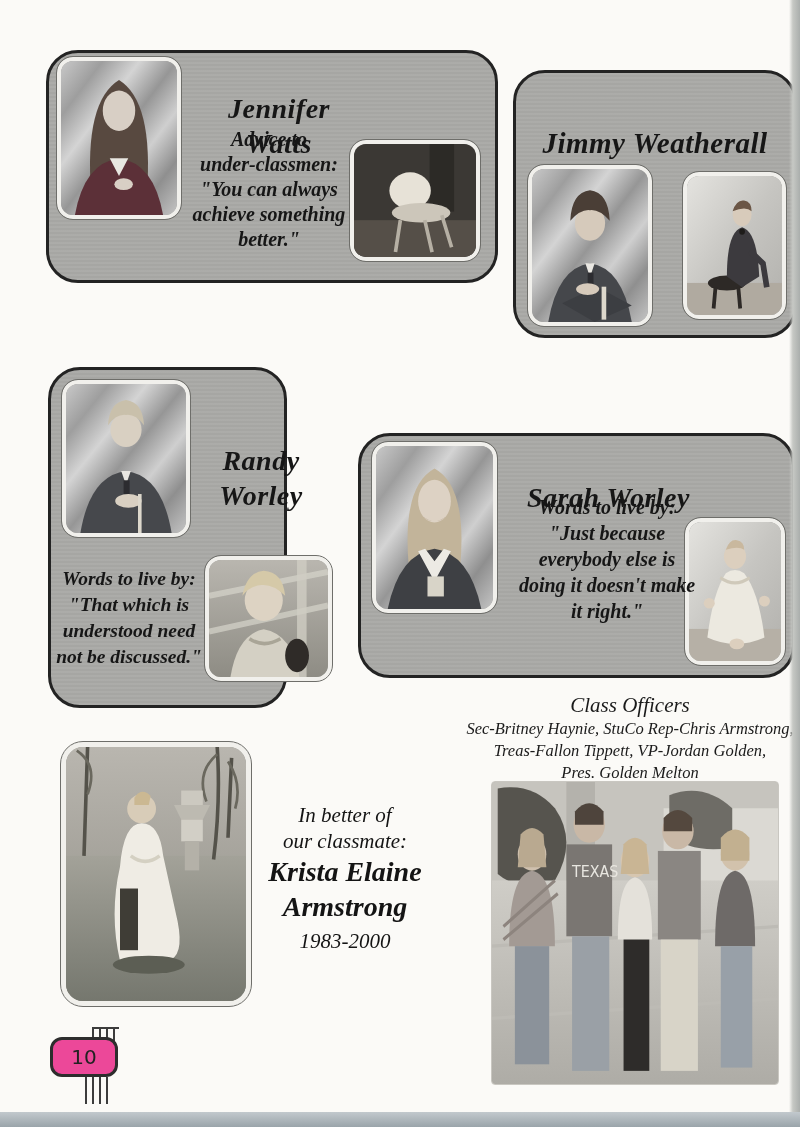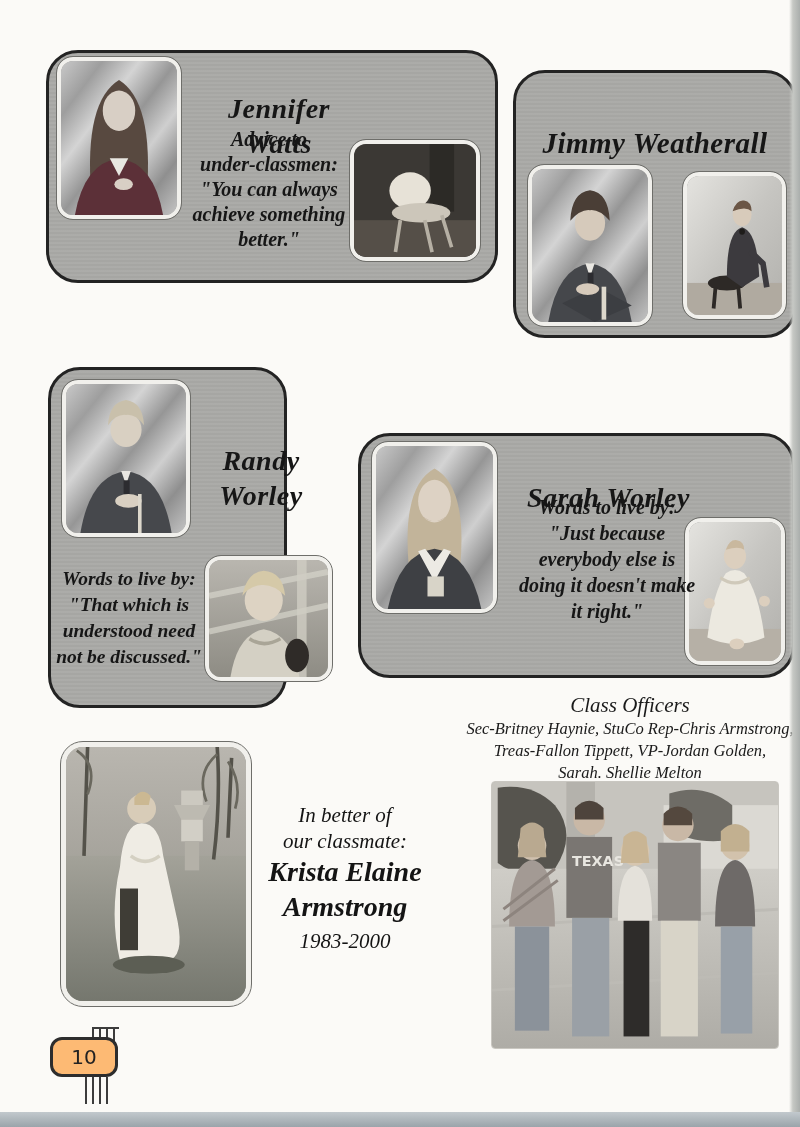--- a/index.html
+++ b/index.html
@@ -41,21 +41,21 @@
   .officers .o-title{font-weight:normal;font-size:21px;line-height:26px;}
   .officers .o-line{display:block;font-size:16.5px;line-height:22px;}
 
   .memorial-text{position:absolute;left:252px;top:802px;width:186px;text-align:center;z-index:3;
     font-style:italic;color:#141414;}
   .memorial-text .m-intro{display:block;font-size:21px;line-height:26px;}
   .memorial-text .m-name{display:block;font-weight:bold;font-size:28px;line-height:35px;}
   .memorial-text .m-years{display:block;font-size:21px;line-height:30px;margin-top:2px;}
 
   
-  .badge{position:absolute;left:50px;top:1037px;width:68px;height:40px;background:#fdba74;
+  .badge{position:absolute;left:50px;top:1037px;width:68px;height:40px;background:#ec4899;
     border:3px solid #2d2d2d;border-radius:12px;box-sizing:border-box;z-index:4;
     display:flex;align-items:center;justify-content:center;
     font-family:"DejaVu Sans",sans-serif;font-size:20px;color:#222;}
   .badge-decor-top{position:absolute;left:92px;top:1027px;width:27px;height:12px;z-index:3;
     background:repeating-linear-gradient(90deg,#3c3c3c 0 2px,transparent 2px 7px);
     border-top:2px solid #3c3c3c;}
   .badge-decor-bottom{position:absolute;left:85px;top:1077px;width:24px;height:27px;z-index:3;
     background:repeating-linear-gradient(90deg,#3c3c3c 0 2px,transparent 2px 7px);}
 </style>
 </head>
@@ -231,24 +231,24 @@
         <ellipse cx="82" cy="74" rx="6" ry="5" fill="#dccfbe"></ellipse>
         <ellipse cx="52" cy="114" rx="8" ry="5" fill="#dccfbe"></ellipse>
       </svg>
     </div>
   </section>
 
   <div class="officers">
     <span class="o-title line">Class Officers</span>
     <span class="o-line">Sec-Britney Haynie, StuCo Rep-Chris Armstrong,</span>
     <span class="o-line">Treas-Fallon Tippett, VP-Jordan Golden,</span>
-    <span class="o-line">Sarah. Shellie Melton</span>
-  </div>
-
-  <div class="photo photo-square" style="left:492px;top:782px;width:286px;height:266px;border-radius:3px;font-weight:bold;">
+    <span class="o-line">Pres. Golden Melton</span>
+  </div>
+
+  <div class="photo photo-square" style="left:492px;top:782px;width:286px;height:302px;border-radius:3px;">
     <svg viewBox="0 0 100 92" preserveAspectRatio="none">
       <rect width="100" height="92" fill="#c6c4be"></rect>
       <rect x="60" y="8" width="40" height="24" fill="#dbd9d3"></rect>
       <rect x="26" y="0" width="10" height="34" fill="#b4b2ac"></rect>
       <path d="M2 2 Q14 0 22 8 Q30 18 22 30 Q10 34 2 28 Z" fill="#56544e"></path>
       <path d="M62 4 Q74 0 84 8 L84 20 Q70 22 62 16 Z" fill="#6e6c66"></path>
       <rect y="30" width="100" height="62" fill="url(#gPave)"></rect>
       <path d="M0 50 L100 44 M0 72 L100 66" stroke="#bdbbb5" stroke-width="1" fill="none"></path>
 
       <g>

